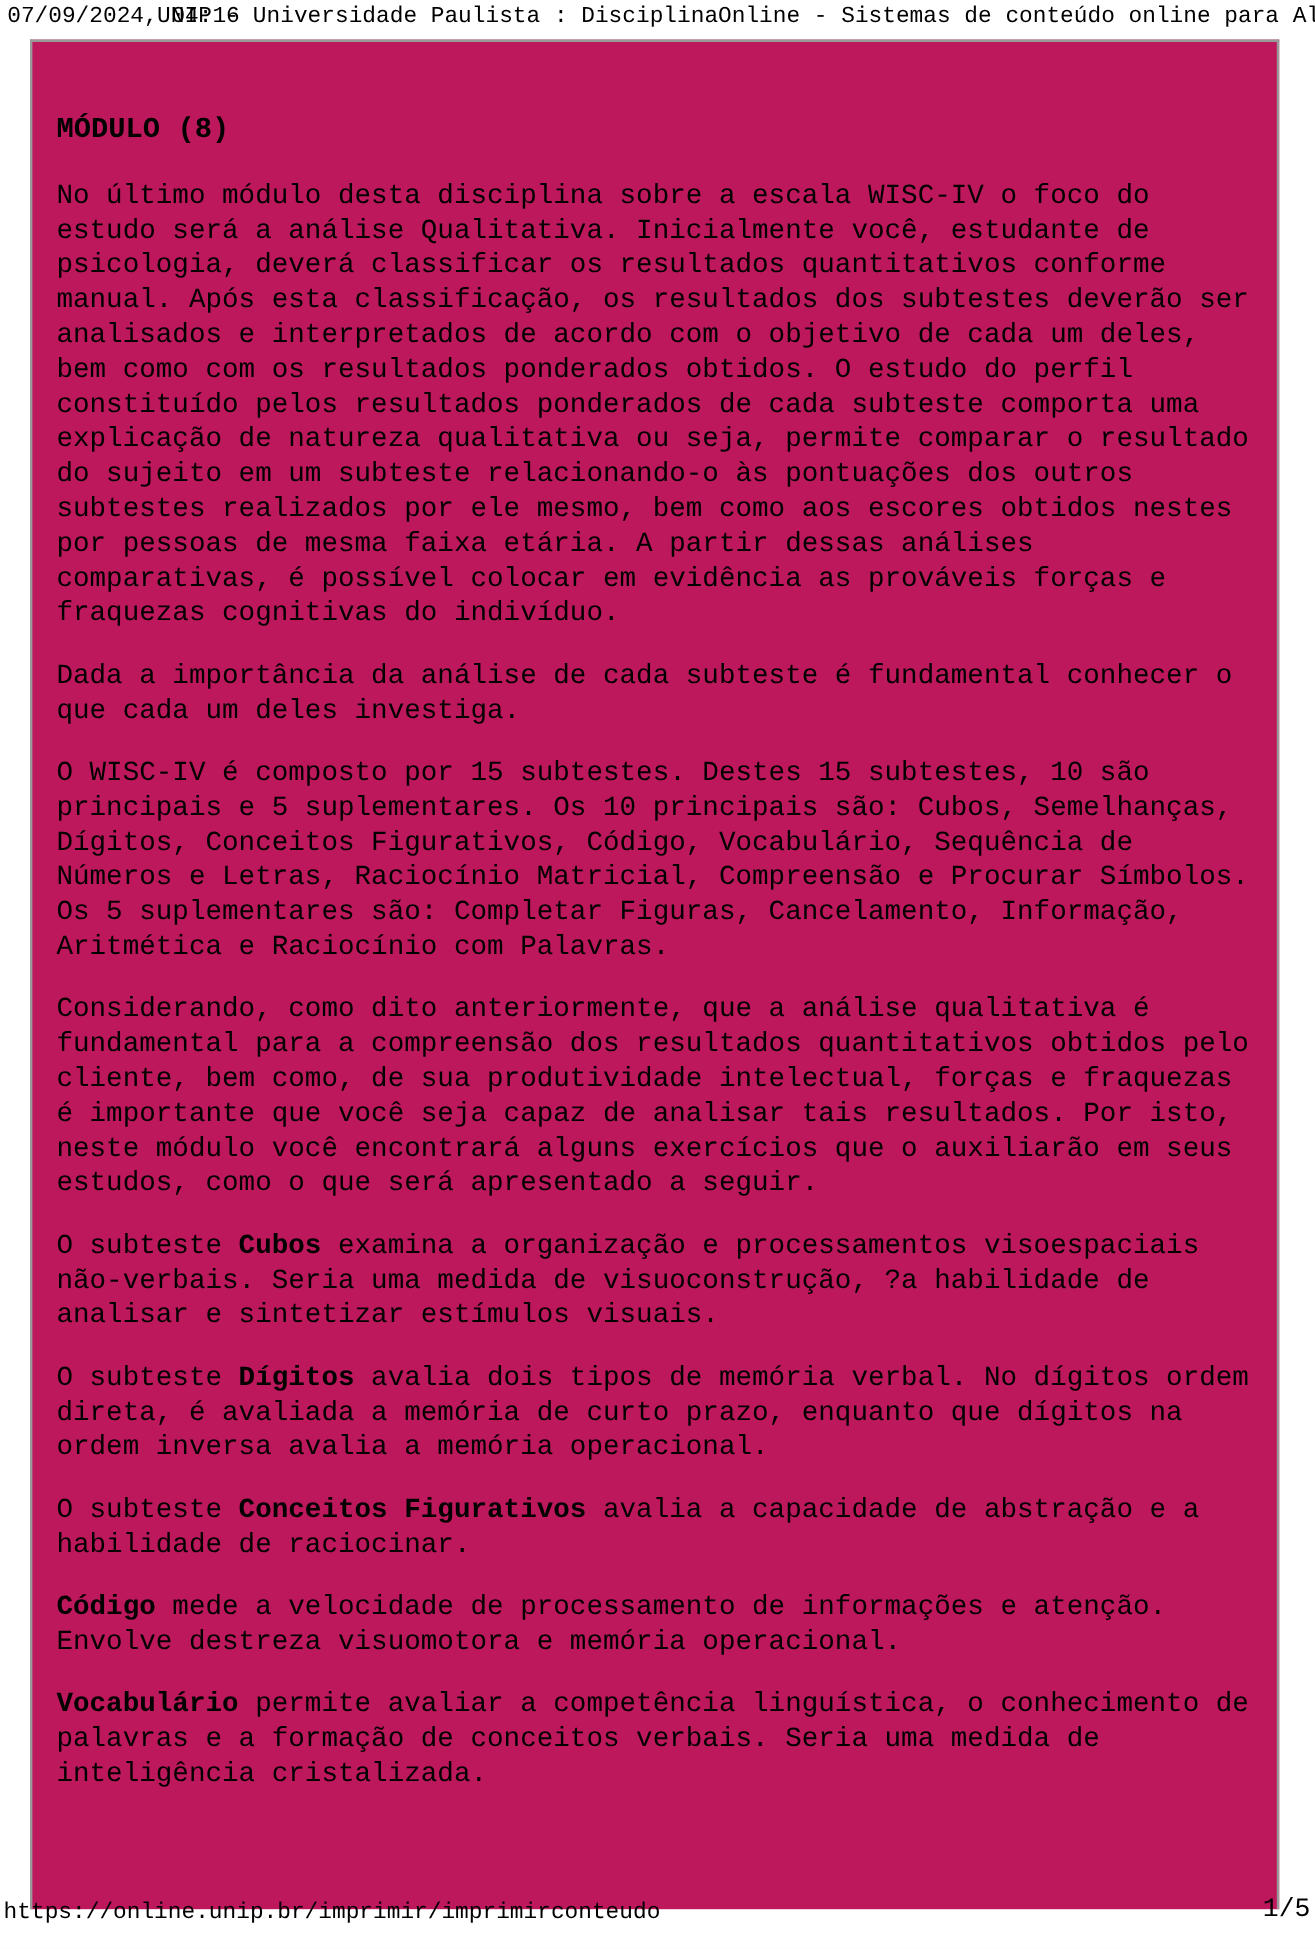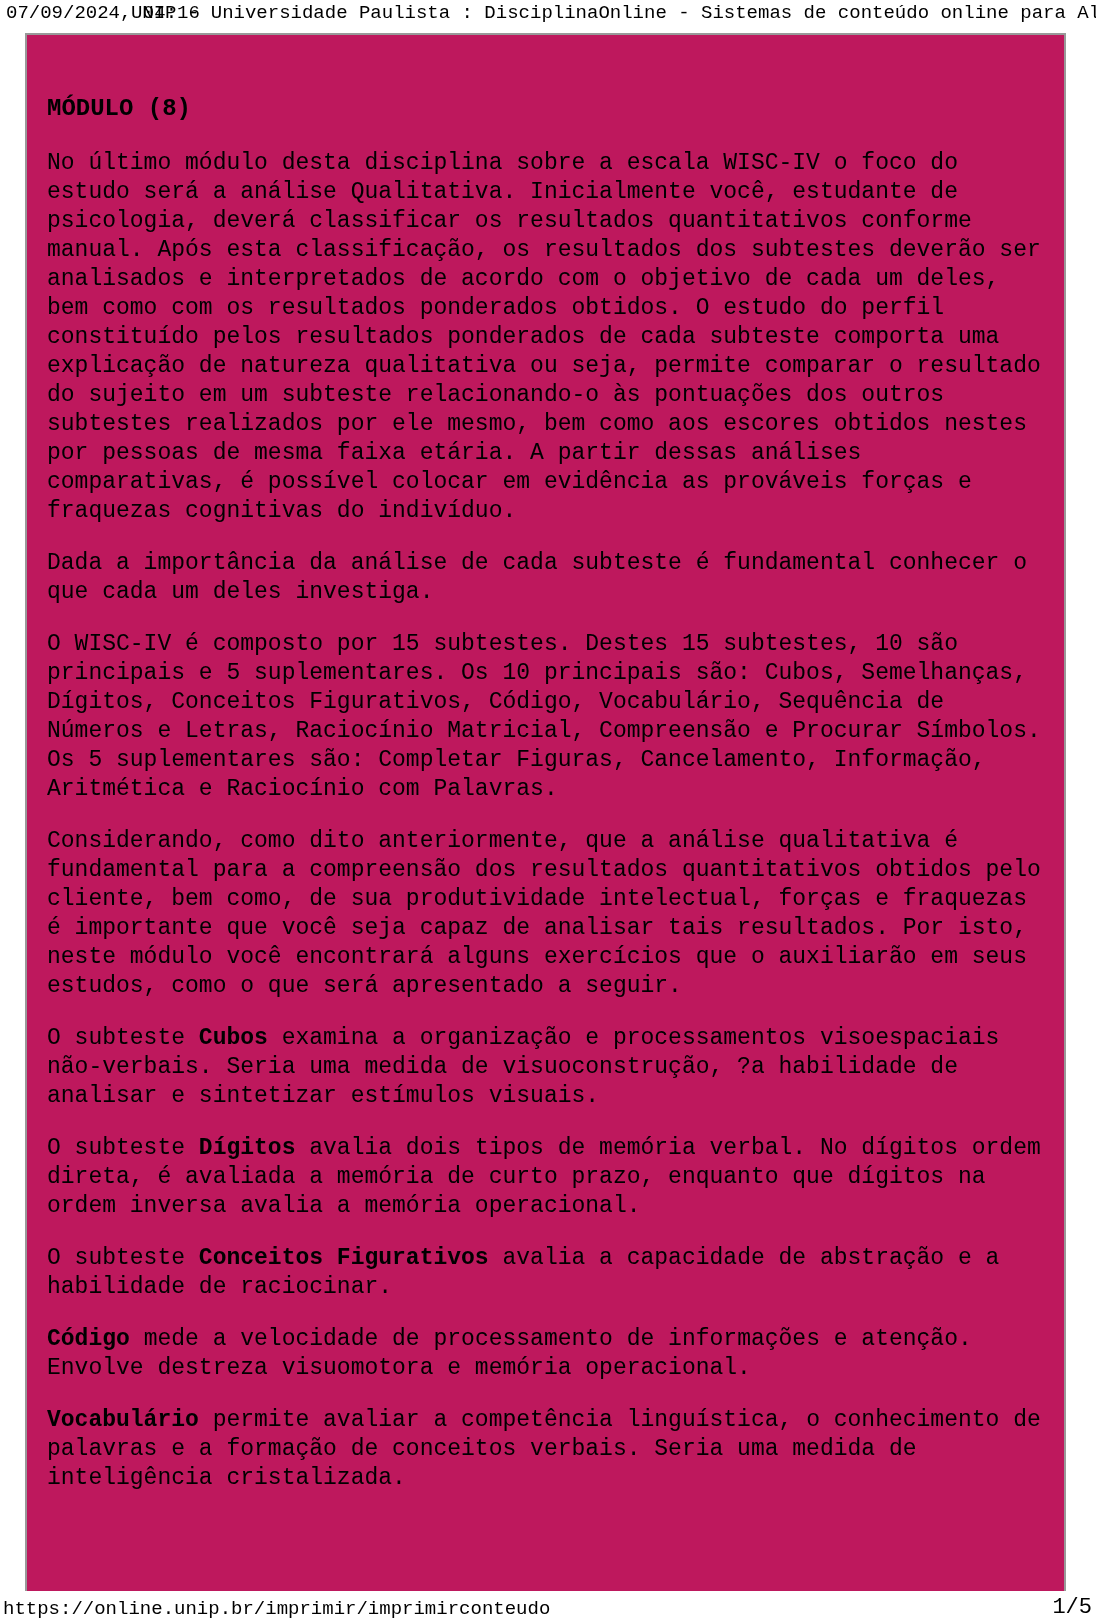--- a/index.html
+++ b/index.html
@@ -68,21 +68,21 @@
   .doc-body p:first-child {
     margin-top: 26px;
   }
   .doc-body b {
     font-weight: bold;
   }
   
   .print-footer {
     position: absolute;
     left: 0;
-    bottom: 0;
+    bottom: 16px;
     width: 100%;
     height: 26px;
     margin-top: 11px;
   }
   .footer-url {
     position: absolute;
     left: 3px;
     bottom: 4px;
     font-size: 19px;
     white-space: nowrap;

